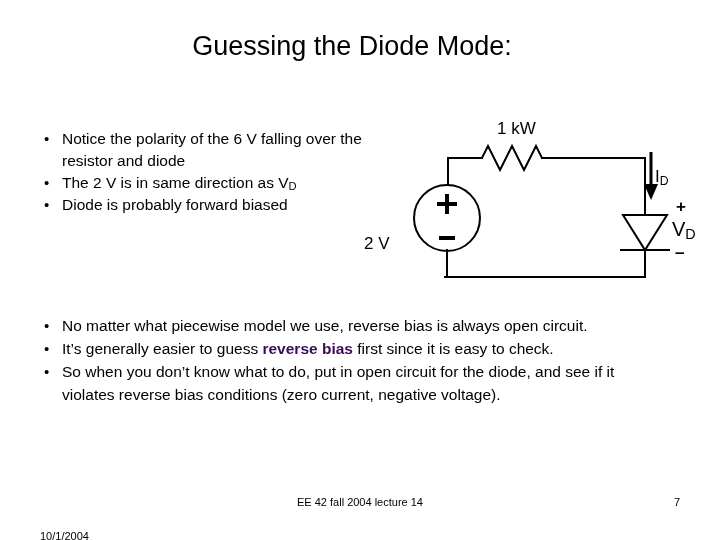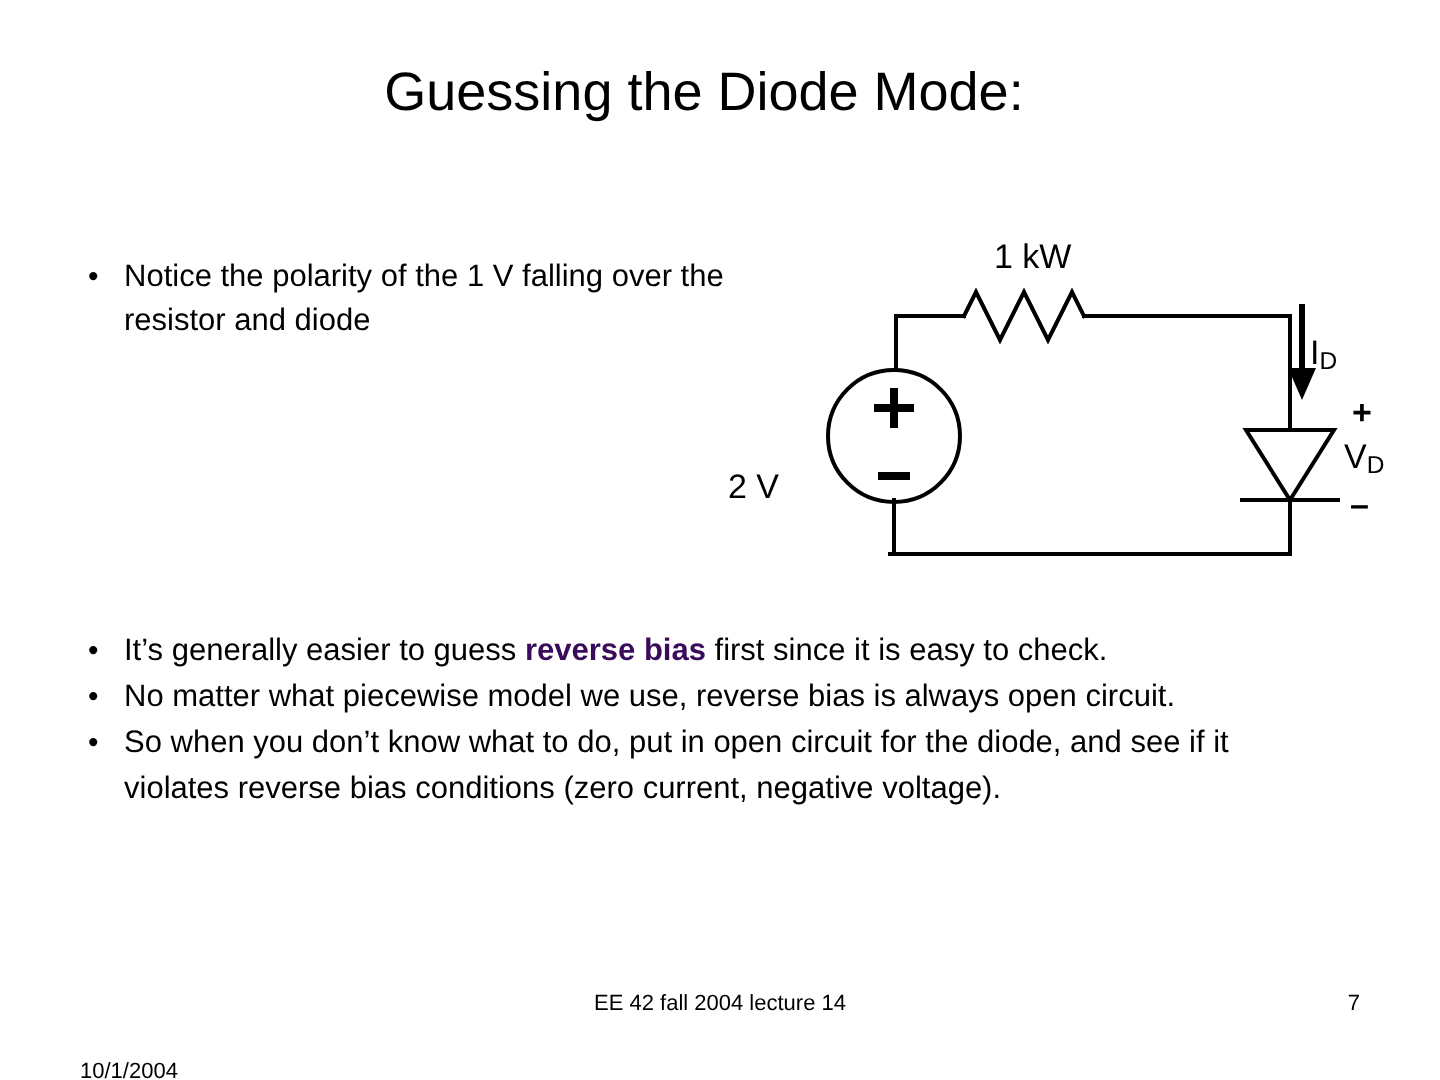--- a/index.html
+++ b/index.html
@@ -95,21 +95,21 @@
     position: absolute;
     font-size: 16px;
     line-height: 18px;
     color: #000000;
     white-space: nowrap;
   }
   #label-resistor { left: 167px; top: 10px; font-size: 17px; }
   #label-source   { left: 34px;  top: 97px; font-size: 17px; margin-top: 28px; }
   #label-current  { left: 325px; top: 58px; font-size: 17px; }
   #label-plus     { left: 346px; top: 88px; font-size: 17px; font-weight: bold; }
-  #label-voltage  { left: 342px; top: 110px; font-size: 17px; }
+  #label-voltage  { left: 342px; top: 110px; font-size: 20px; }
   #label-minus    { left: 345px; top: 134px; font-size: 17px; font-weight: bold; }
 
   
   #footer {
     position: absolute;
     left: 40px;
     top: 494px;
     width: 640px;
     height: 16px;
     font-size: 11px;
@@ -121,21 +121,23 @@
   #footer-page   { position: absolute; right: 0;   top: 0; text-align: right; }
 </style>
 </head>
 <body>
 
 <div id="slide-title">
   <span class="tline">Guessing the Diode Mode:</span>
 </div>
 
 <ul class="bullets" id="bullets-top">
-  <li><span>Notice the polarity of the 1 V falling over the resistor and diode</span></li>
+  <li><span>Notice the polarity of the 6 V falling over the resistor and diode</span></li>
+  <li><span>The 2 V is in same direction as V</span><sub>D</sub></li>
+  <li><span>Diode is probably forward biased</span></li>
 </ul>
 
 <div id="circuit">
   <svg width="390" height="190" viewBox="0 0 390 190">
     <g stroke="#000000" stroke-width="2" fill="none" stroke-linecap="square">
 
       <line x1="118" y1="48" x2="118" y2="75"></line>
 
       <line x1="118" y1="48" x2="152" y2="48"></line>
 
@@ -174,22 +176,22 @@
   <div class="clabel" id="label-source">2 V</div>
 
   <div class="clabel" id="label-current"><span>I</span><sub>D</sub></div>
 
   <div class="clabel" id="label-plus">+</div>
   <div class="clabel" id="label-voltage"><span>V</span><sub>D</sub></div>
   <div class="clabel" id="label-minus">–</div>
 </div>
 
 <ul class="bullets" id="bullets-bottom">
+  <li><span>No matter what piecewise model we use, reverse bias is always open circuit.</span></li>
   <li><span>It’s generally easier to guess </span><span class="hl">reverse bias</span><span> first since it is easy to check.</span></li>
-  <li><span>No matter what piecewise model we use, reverse bias is always open circuit.</span></li>
   <li><span>So when you don’t know what to do, put in open circuit for the diode, and see if it violates reverse bias conditions (zero current, negative voltage).</span></li>
 </ul>
 
 <div id="footer">
   <span id="footer-date">10/1/2004</span>
   <span id="footer-center">EE 42 fall 2004 lecture 14</span>
   <span id="footer-page">7</span>
 </div>
 
 </body></html>

